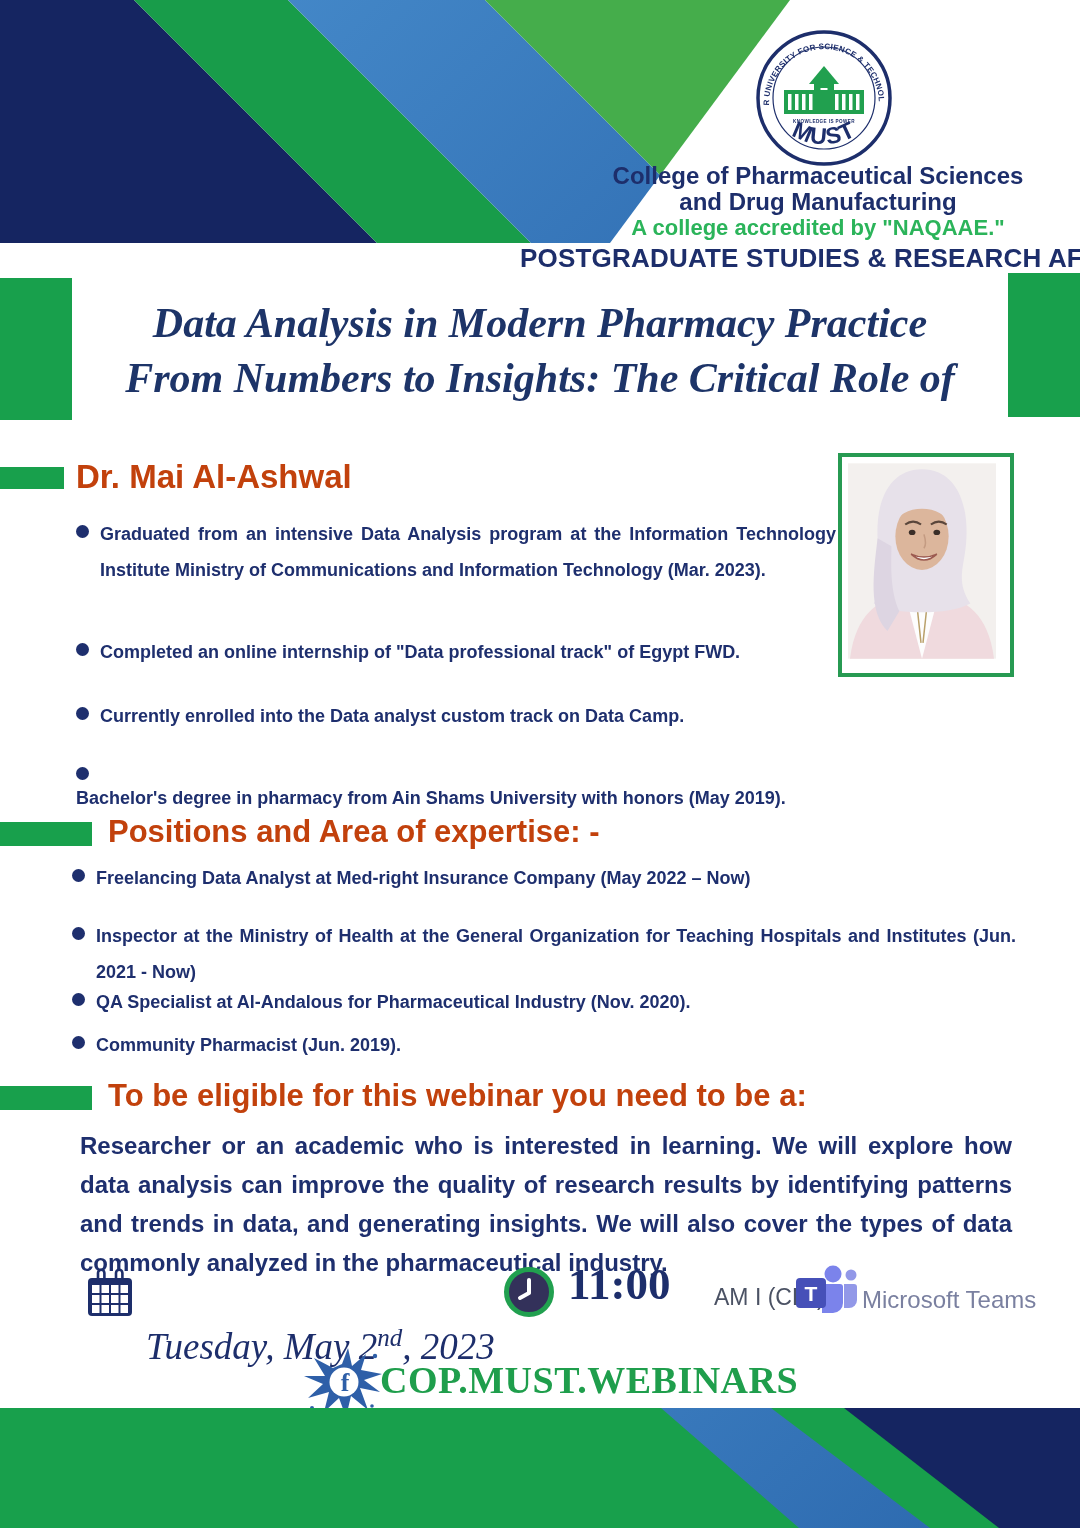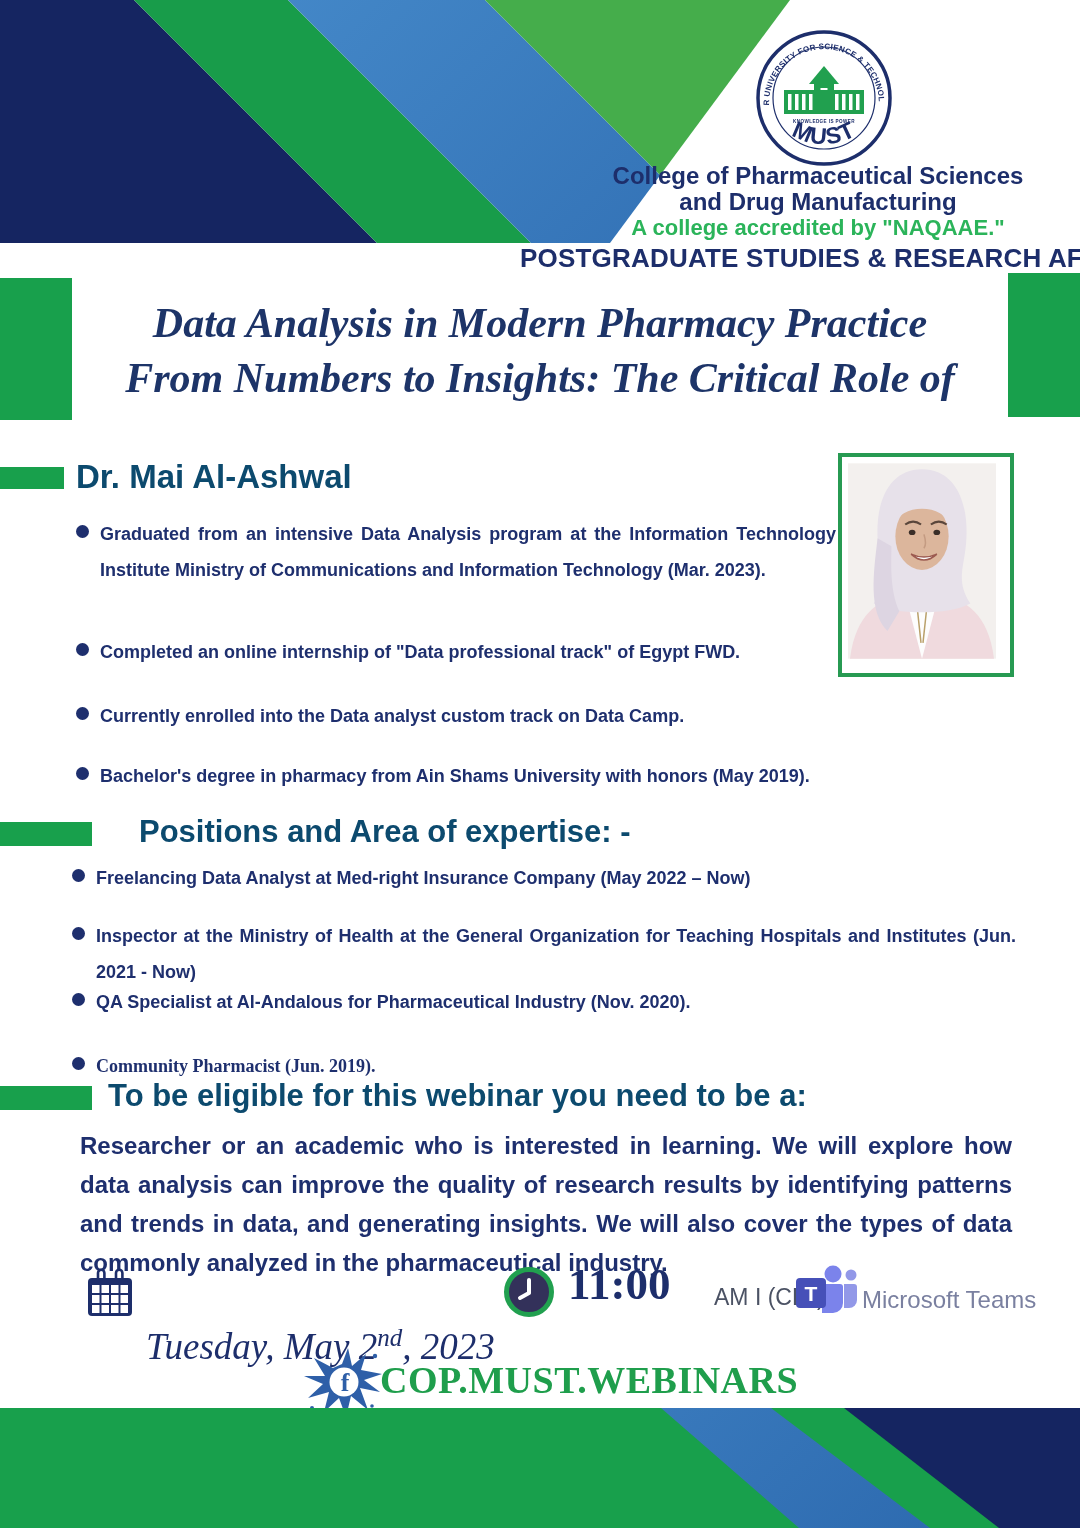--- a/index.html
+++ b/index.html
@@ -26,21 +26,21 @@
               font-weight:700;font-size:26px;white-space:nowrap;letter-spacing:0.2px;}
 
   
   .title-rect{background:#18a04c;}
   .main-title{left:0;top:296px;width:1080px;text-align:center;color:#1d3468;
               font-family:"Liberation Serif",serif;font-style:italic;font-weight:700;
               font-size:42px;line-height:55px;}
 
   
   .hbar{background:#18a04c;}
-  .h-green{color:#0c4a6e;font-weight:700;}
+  .h-green{color:#c2410c;font-weight:700;}
   .speaker-name{left:76px;top:458px;font-size:33px;}
   .sec-head{font-size:31px;}
 
   
   .brow{display:flex;align-items:flex-start;}
   .dot{flex:0 0 13px;width:13px;height:13px;border-radius:50%;background:#1e2f6e;margin-top:9px;margin-right:11px;}
   .btxt{margin:0;color:#1e2f6e;font-weight:700;font-size:18px;line-height:36px;
         text-align:justify;}
   .btxt.nojust{text-align:left;}
   .para{margin:0;color:#1e2f6e;font-weight:700;font-size:24px;line-height:39px;text-align:justify;}
@@ -154,41 +154,41 @@
     <p class="btxt">Graduated from an intensive Data Analysis program at the Information Technology Institute Ministry of Communications and Information Technology (Mar. 2023).</p>
   </div>
   <div class="abs brow" style="left:76px;top:634px;width:940px;">
     <span class="dot"></span>
     <p class="btxt nojust">Completed an online internship of "Data professional track" of Egypt FWD.</p>
   </div>
   <div class="abs brow" style="left:76px;top:698px;width:940px;">
     <span class="dot"></span>
     <p class="btxt nojust">Currently enrolled into the Data analyst custom track on Data Camp.</p>
   </div>
-  <div class="abs brow" style="left:76px;top:758px;width:940px;">
+  <div class="abs brow" style="left:76px;top:758px;width:940px;flex-direction:column;">
     <span class="dot"></span>
     <p class="btxt nojust">Bachelor's degree in pharmacy from Ain Shams University with honors (May 2019).</p>
   </div>
 
   <div class="abs hbar" style="left:0;top:822px;width:92px;height:24px;"></div>
-  <div class="abs h-green sec-head" style="left:108px;top:814px;margin-left:31px;">Positions and Area of expertise: -</div>
+  <div class="abs h-green sec-head" style="left:108px;top:814px;">Positions and Area of expertise: -</div>
 
   <div class="abs brow" style="left:72px;top:860px;width:944px;">
     <span class="dot"></span>
     <p class="btxt nojust">Freelancing Data Analyst at Med-right Insurance Company (May 2022 – Now)</p>
   </div>
   <div class="abs brow" style="left:72px;top:918px;width:944px;justify-content:center;">
     <span class="dot"></span>
     <p class="btxt">Inspector at the Ministry of Health at the General Organization for Teaching Hospitals and Institutes (Jun. 2021 - Now)</p>
   </div>
   <div class="abs brow" style="left:72px;top:984px;width:944px;">
     <span class="dot"></span>
     <p class="btxt nojust">QA Specialist at Al-Andalous for Pharmaceutical Industry (Nov. 2020).</p>
   </div>
-  <div class="abs brow" style="left:72px;top:1048px;width:944px;font-family:Liberation Serif, serif;">
+  <div class="abs brow" style="left:72px;top:1027px;width:944px;">
     <span class="dot"></span>
     <p class="btxt nojust">Community Pharmacist (Jun. 2019).</p>
   </div>
 
   <div class="abs hbar" style="left:0;top:1086px;width:92px;height:24px;"></div>
   <div class="abs h-green sec-head" style="left:108px;top:1078px;">To be eligible for this webinar you need to be a:</div>
   <p class="abs para" style="left:80px;top:1126px;width:932px;">Researcher or an academic who is interested in learning. We will explore how data analysis can improve the quality of research results by identifying patterns and trends in data, and generating insights. We will also cover the types of data commonly analyzed in the pharmaceutical industry.</p>
 
   <div class="abs" style="left:84px;top:1268px;width:52px;height:52px;">
     <svg width="52" height="52" viewBox="0 0 52 52">

